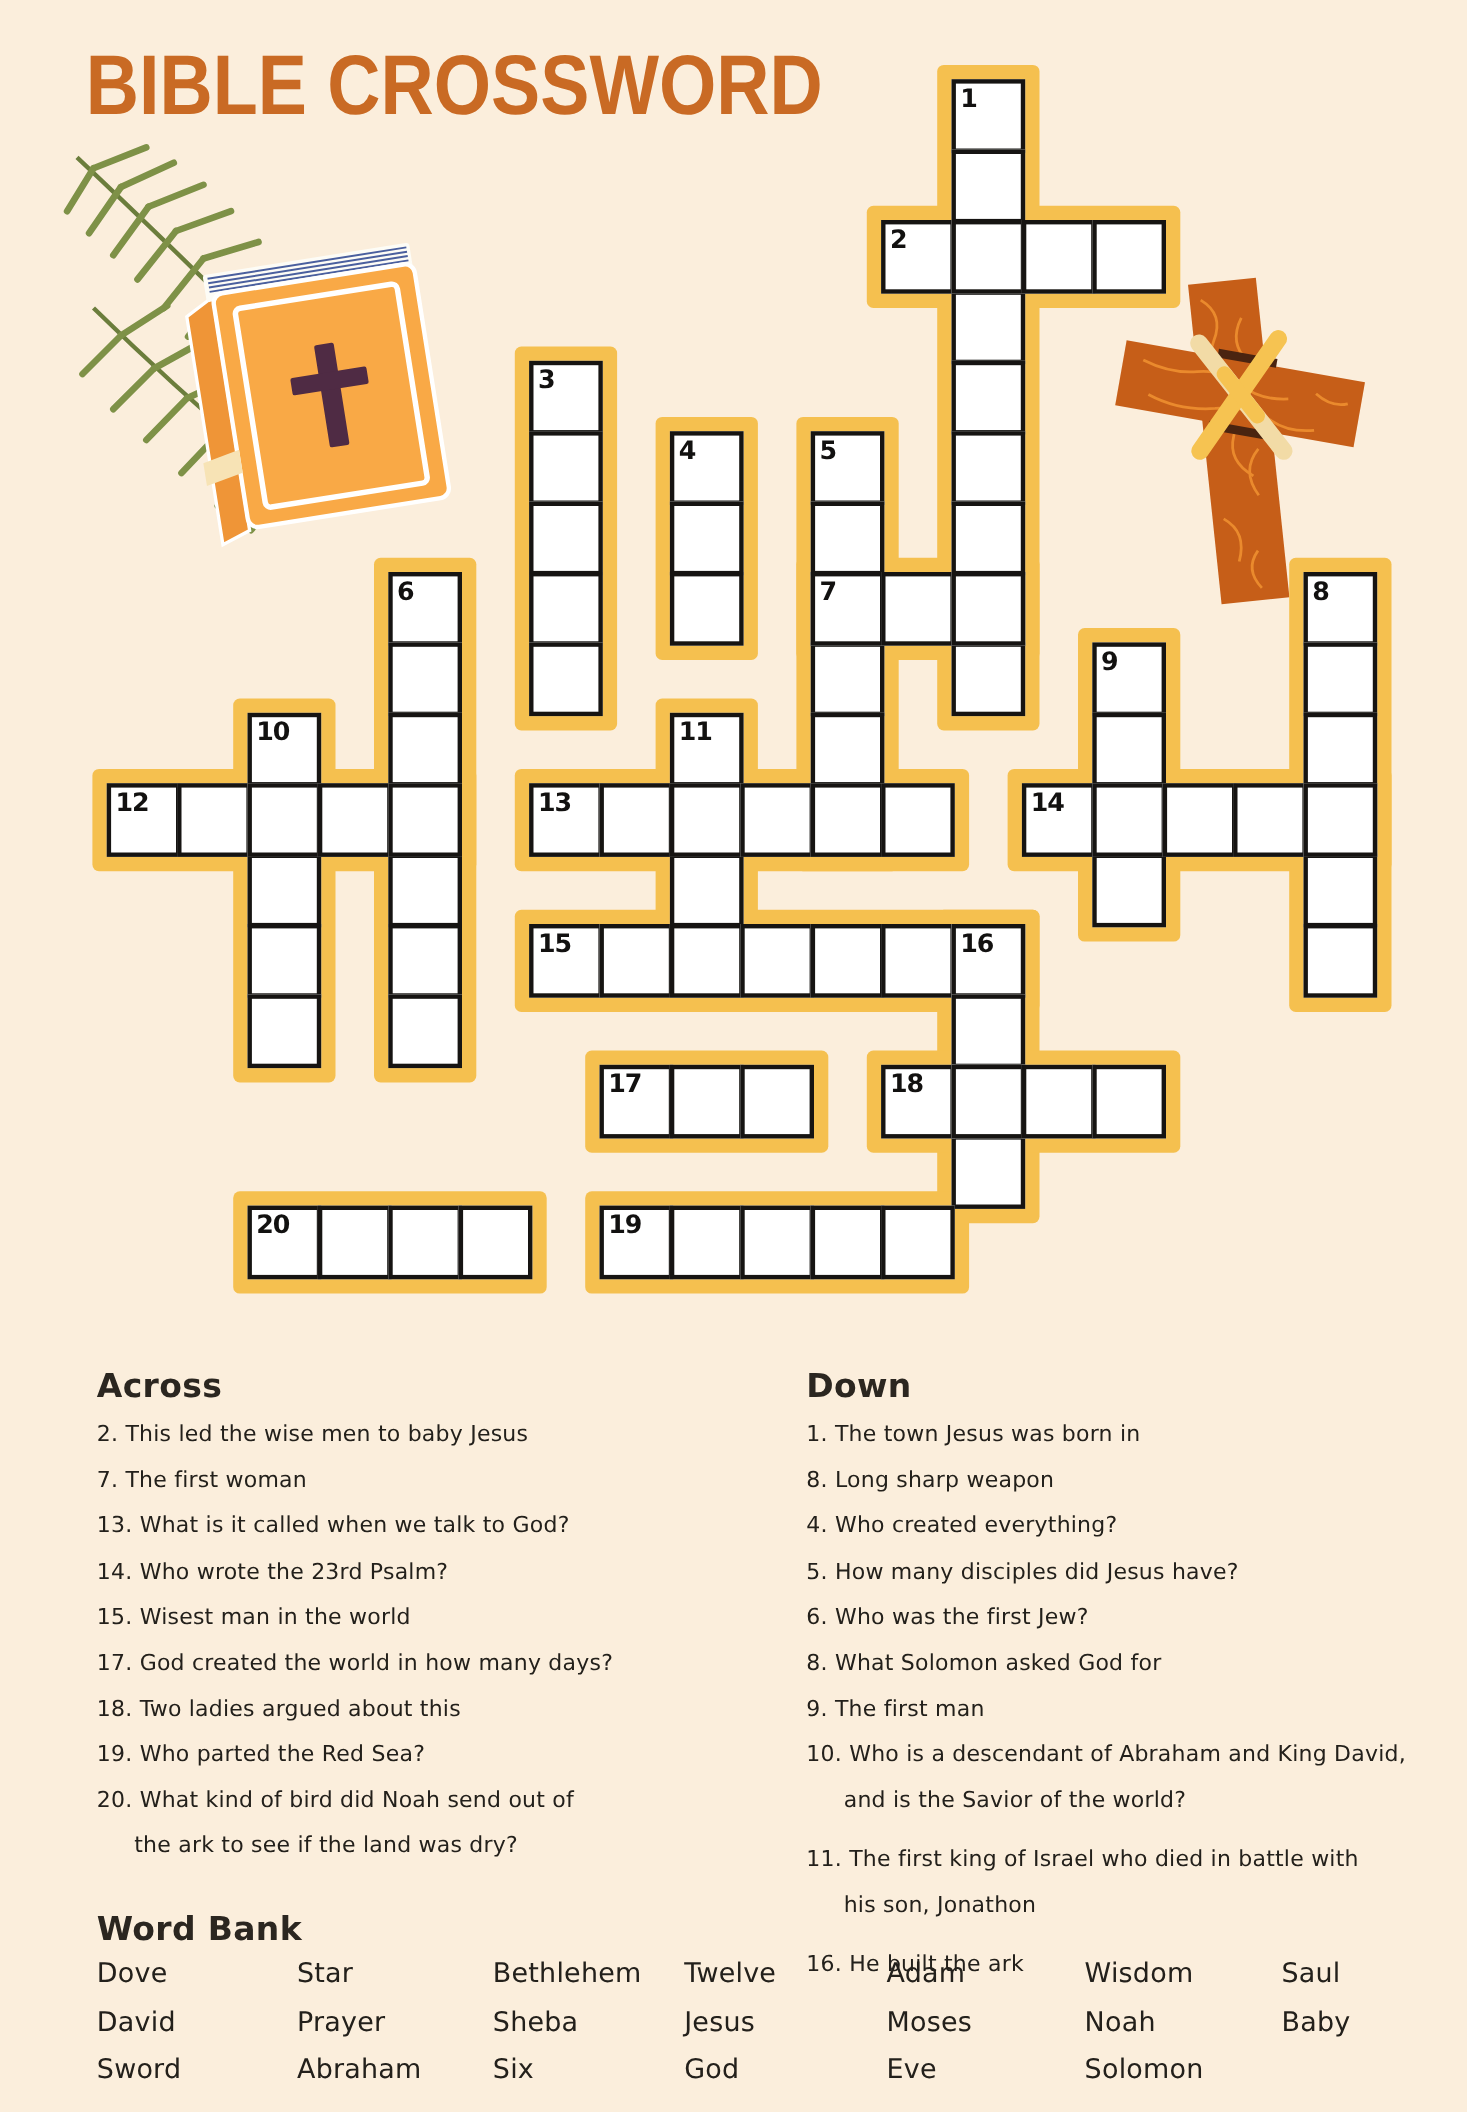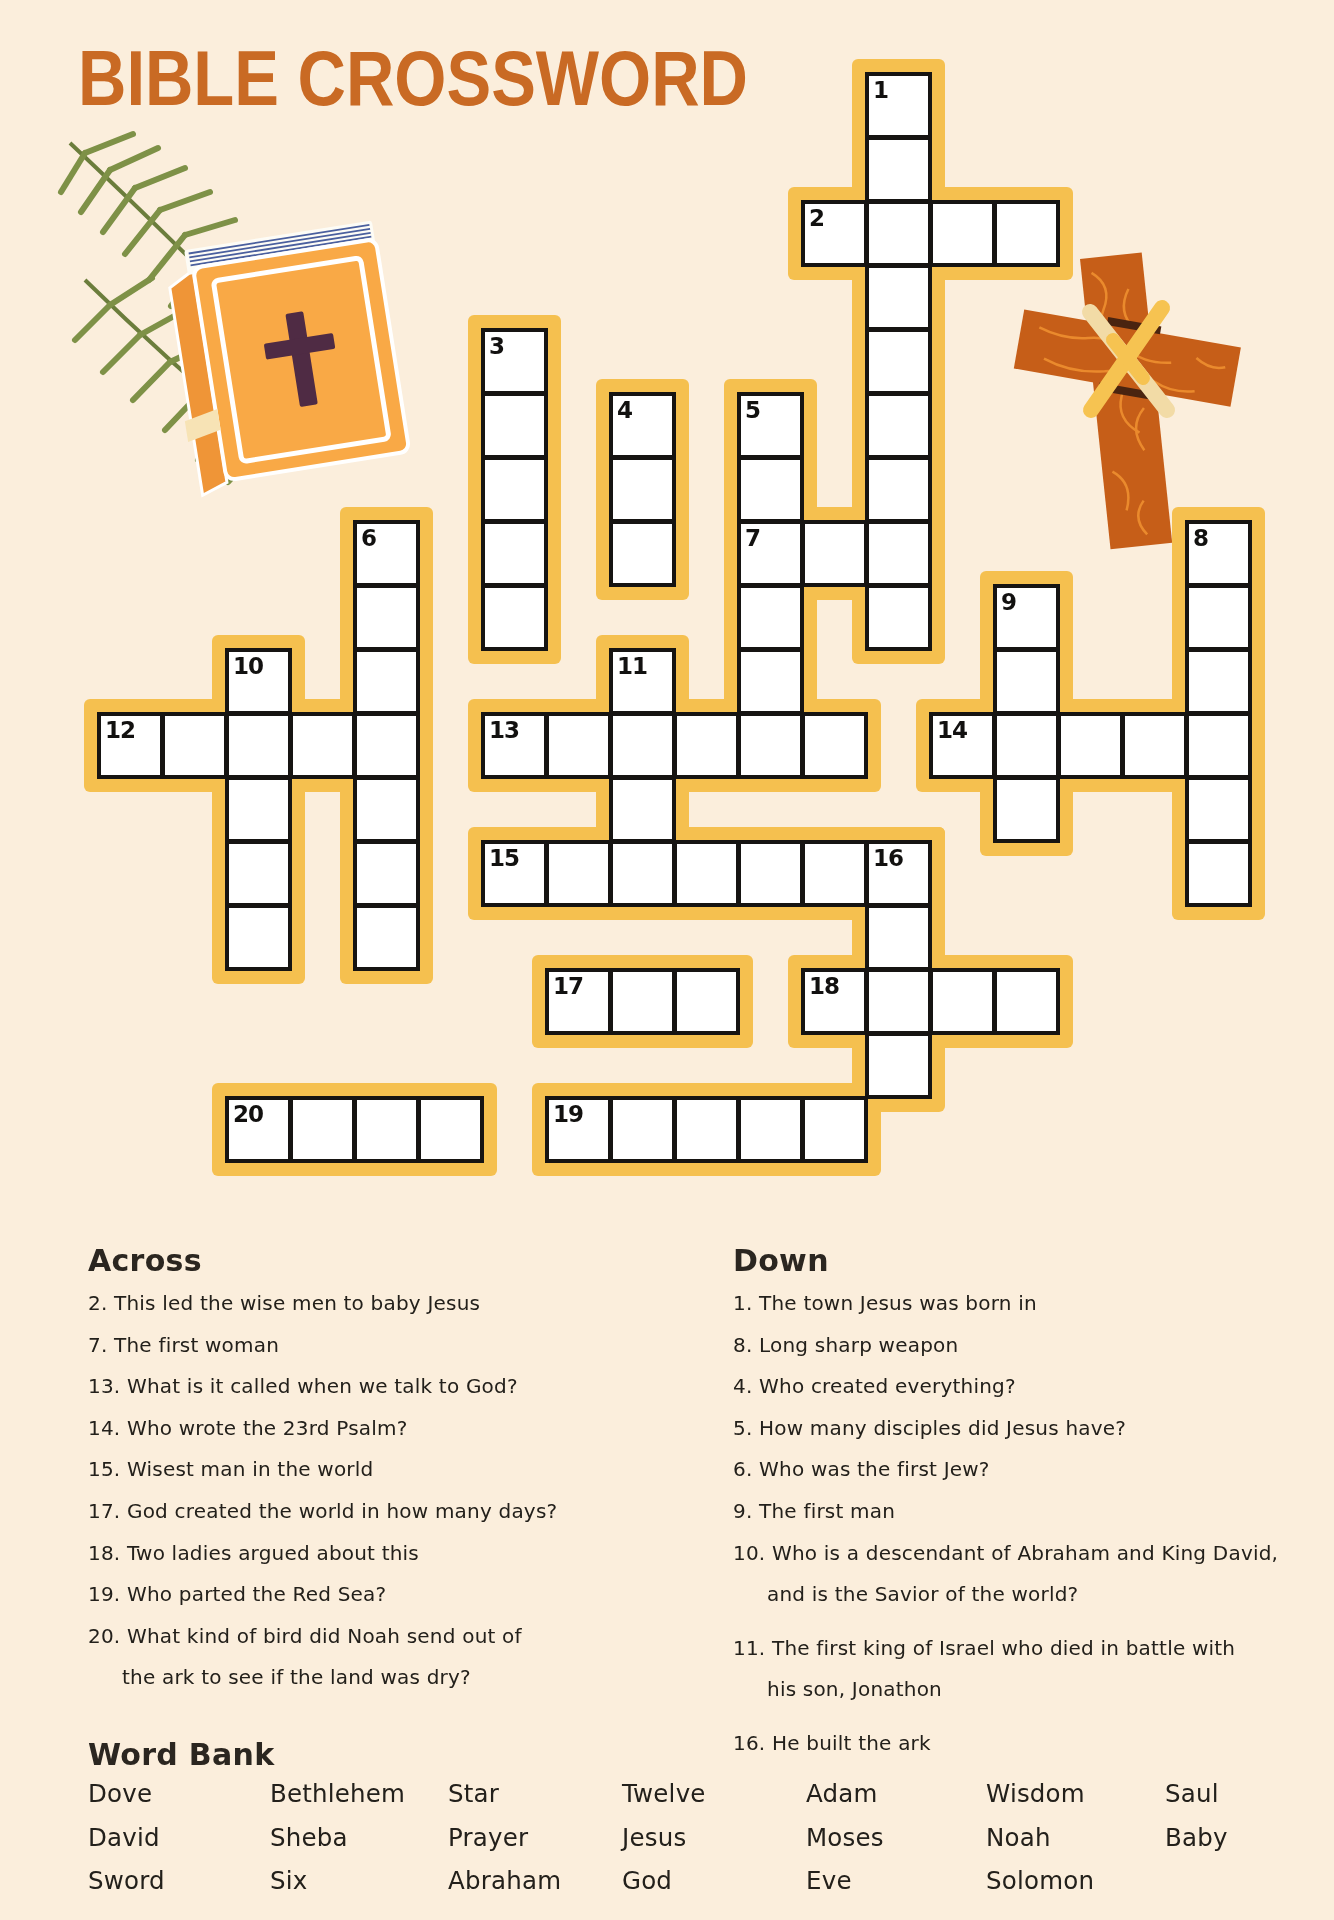--- a/index.html
+++ b/index.html
@@ -298,46 +298,47 @@
   </section>
 
   <section>
     <h2 class="clues-header" style="left:733px;top:1243px;">Down</h2>
     <div class="clue-list" style="left:733px;top:1283px;width:595px;">
         <div class="clue">1. The town Jesus was born in</div>
         <div class="clue">8. Long sharp weapon</div>
         <div class="clue">4. Who created everything?</div>
         <div class="clue">5. How many disciples did Jesus have?</div>
         <div class="clue">6. Who was the first Jew?</div>
+        <div class="clue">8. What Solomon asked God for</div>
         <div class="clue">9. The first man</div>
         <div class="clue two-line">10. Who is a descendant of Abraham and King David,<div class="cont">and is the Savior of the world?</div></div>
         <div class="clue two-line">11. The first king of Israel who died in battle with<div class="cont">his son, Jonathon</div></div>
         <div class="clue">16. He built the ark</div>
       </div>
   </section>
 
   <section>
     <h2 class="clues-header" style="left:88px;top:1737px;">Word Bank</h2>
     <div class="wb-cols">
         <div class="wb-col">
           <div class="wb-word">Dove</div>
           <div class="wb-word">David</div>
           <div class="wb-word">Sword</div>
         </div>
         <div class="wb-col">
+          <div class="wb-word">Star</div>
+          <div class="wb-word">Prayer</div>
+          <div class="wb-word">Abraham</div>
+        </div>
+        <div class="wb-col">
           <div class="wb-word">Bethlehem</div>
           <div class="wb-word">Sheba</div>
           <div class="wb-word">Six</div>
         </div>
         <div class="wb-col">
-          <div class="wb-word">Star</div>
-          <div class="wb-word">Prayer</div>
-          <div class="wb-word">Abraham</div>
-        </div>
-        <div class="wb-col">
           <div class="wb-word">Twelve</div>
           <div class="wb-word">Jesus</div>
           <div class="wb-word">God</div>
         </div>
         <div class="wb-col">
           <div class="wb-word">Adam</div>
           <div class="wb-word">Moses</div>
           <div class="wb-word">Eve</div>
         </div>
         <div class="wb-col">

